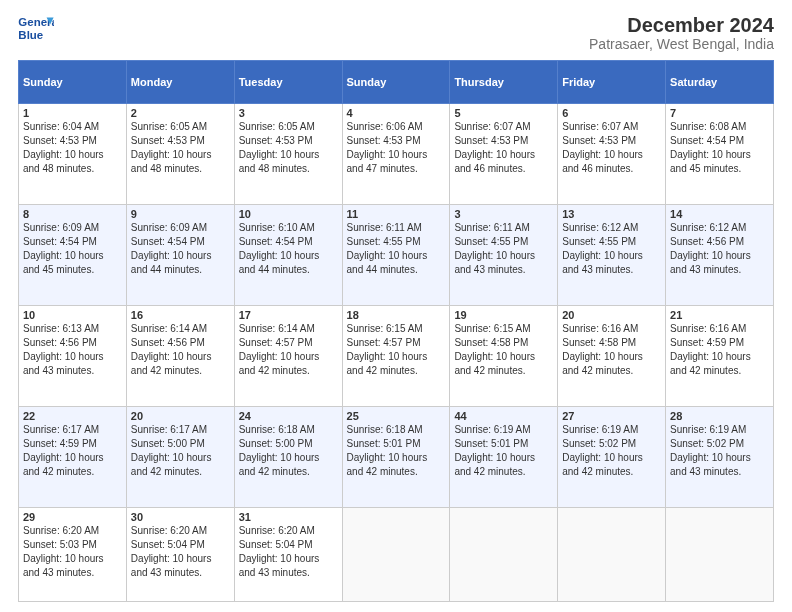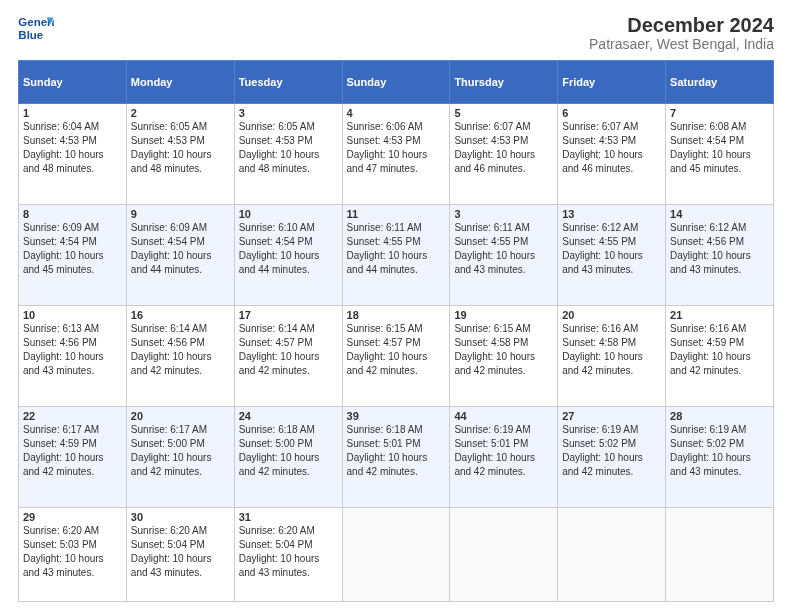--- a/index.html
+++ b/index.html
@@ -221,21 +221,21 @@
       </td>
           <td>
         <span class="day-num">20</span>
         <span class="day-info">Sunrise: 6:17 AM<br>Sunset: 5:00 PM<br>Daylight: 10 hours and 42 minutes.</span>
       </td>
           <td>
         <span class="day-num">24</span>
         <span class="day-info">Sunrise: 6:18 AM<br>Sunset: 5:00 PM<br>Daylight: 10 hours and 42 minutes.</span>
       </td>
           <td>
-        <span class="day-num">39</span>
+        <span class="day-num">25</span>
         <span class="day-info">Sunrise: 6:18 AM<br>Sunset: 5:01 PM<br>Daylight: 10 hours and 42 minutes.</span>
       </td>
           <td>
         <span class="day-num">44</span>
         <span class="day-info">Sunrise: 6:19 AM<br>Sunset: 5:01 PM<br>Daylight: 10 hours and 42 minutes.</span>
       </td>
           <td>
         <span class="day-num">27</span>
         <span class="day-info">Sunrise: 6:19 AM<br>Sunset: 5:02 PM<br>Daylight: 10 hours and 42 minutes.</span>
       </td>

